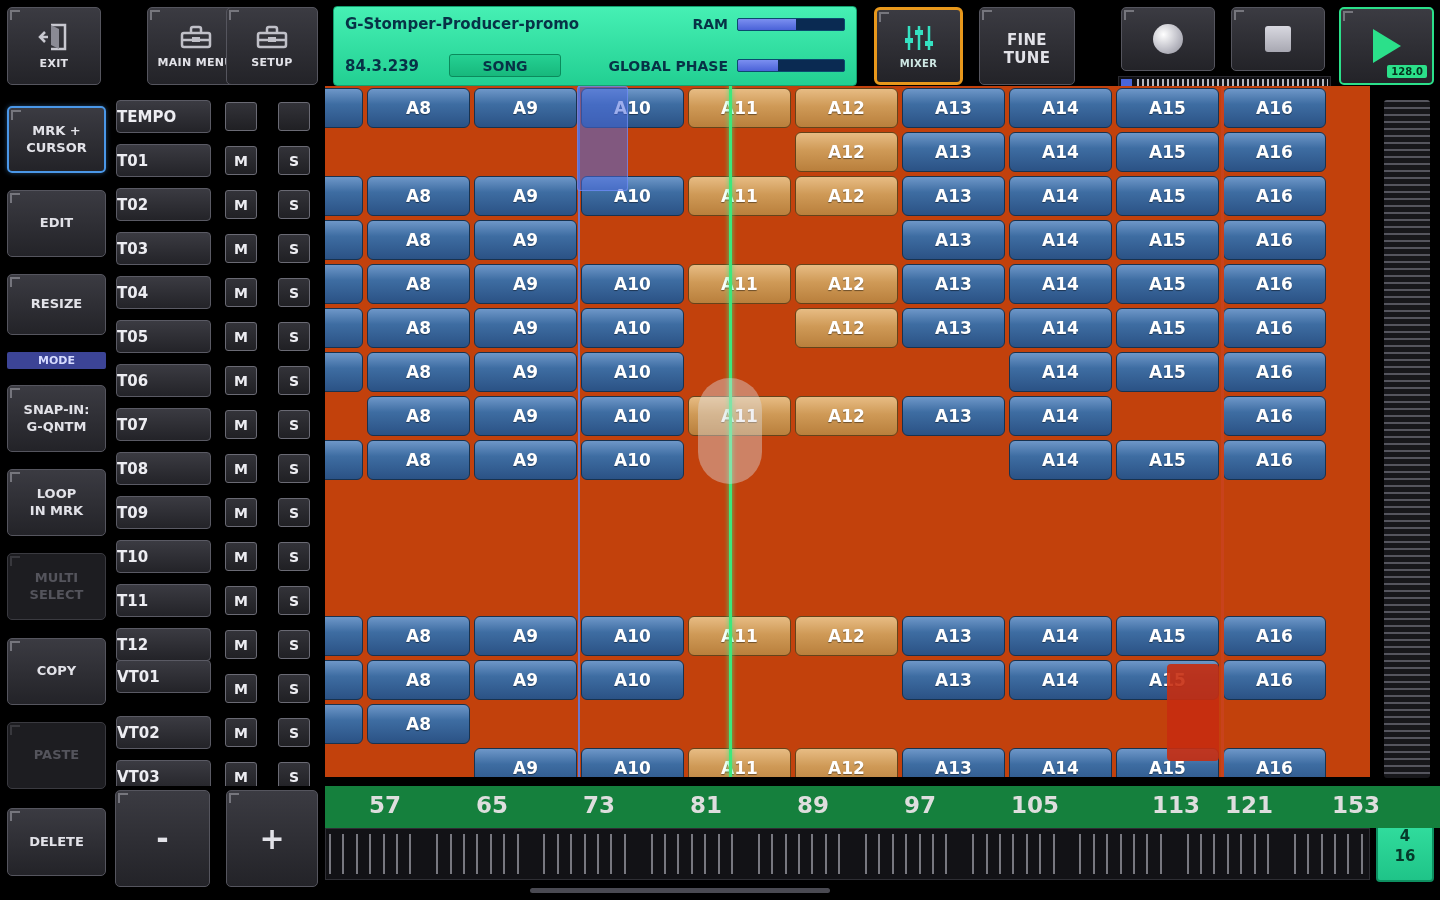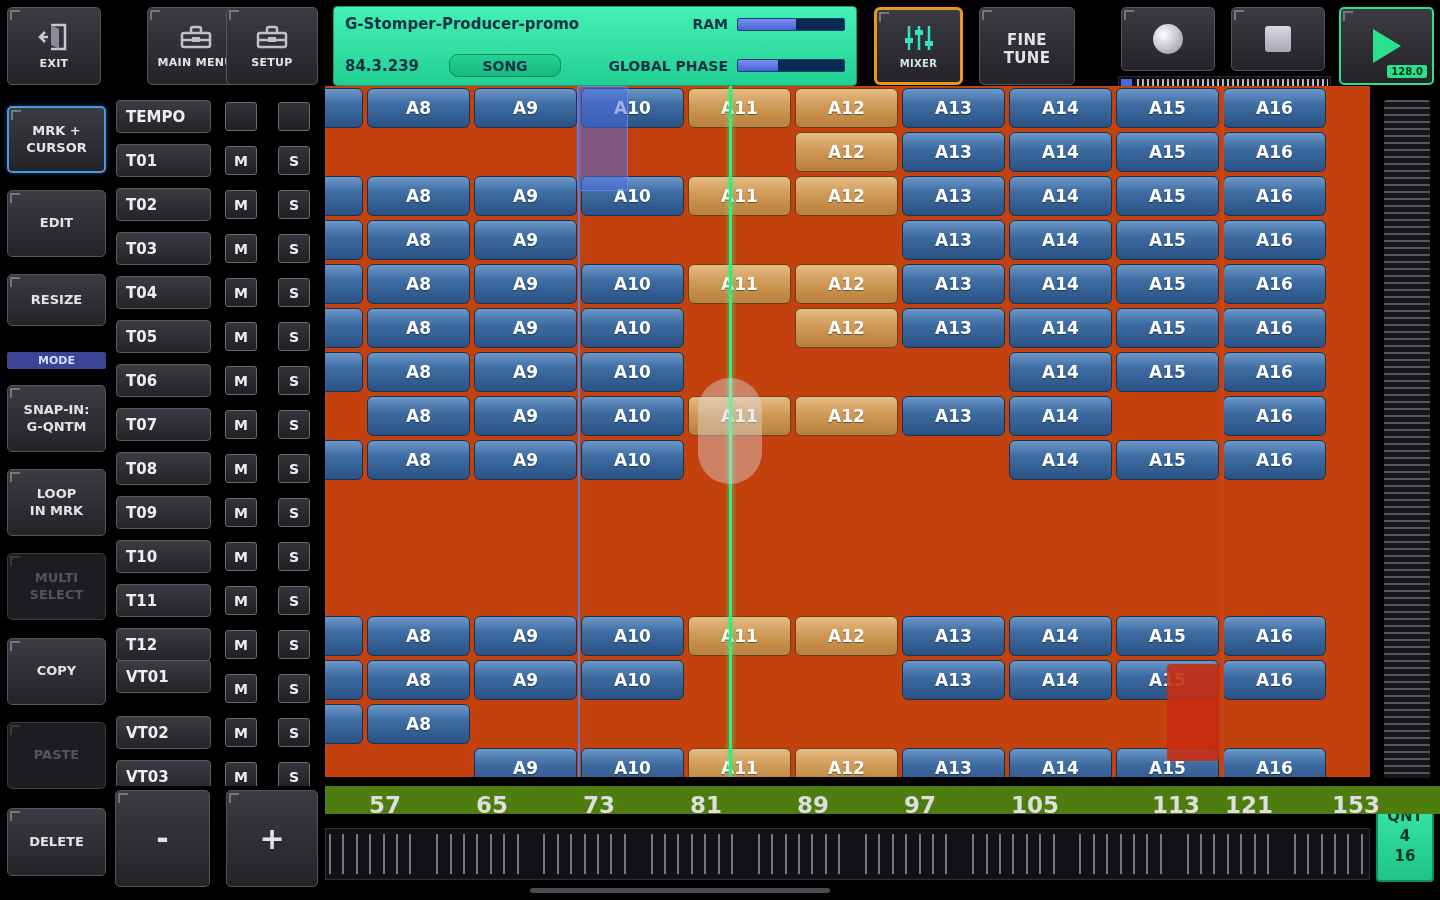--- a/index.html
+++ b/index.html
@@ -24,21 +24,21 @@
     border-radius:4px;padding:8px 11px;display:flex;flex-direction:column;
     justify-content:space-between;font-weight:bold;color:#073246;}
   .disp-row{display:flex;align-items:center;}
   #disp-title{font-size:15px;flex:1;}
   .meter-lbl{font-size:14px;margin-right:9px;}
   .meter{width:108px;height:13px;background:#0a2a52;border:1px solid #0b4a6e;
     border-radius:2px;overflow:hidden;}
   .meter-fill{height:100%;background:linear-gradient(180deg,#7b8ff0,#4a62d8);}
   #disp-version{font-size:15px;width:104px;}
   #btn-song{width:112px;height:23px;background:linear-gradient(180deg,#25d193,#17b87c);
-    border:1px solid #0b8a5c;border-radius:9px;color:#073246;font-size:14px;font-weight:bold;
+    border:1px solid #0b8a5c;border-radius:3px;color:#073246;font-size:14px;font-weight:bold;
     display:flex;align-items:center;justify-content:center;}
   .disp-spacer{flex:1;}
   #btn-mixer{left:874px;top:7px;width:89px;height:78px;border:3px solid #e8981c;border-radius:6px;}
   #btn-mixer .lbl{font-size:10px;color:#cfe8e4;}
   #btn-finetune{left:979px;top:7px;width:96px;height:78px;font-size:15px;}
   #btn-finetune .lbl{font-size:15px;}
   #btn-record{left:1121px;top:7px;width:94px;height:64px;}
   #btn-stop{left:1231px;top:7px;width:94px;height:64px;}
   #btn-play{left:1339px;top:7px;width:95px;height:78px;border:2px solid #2be08a;}
   .rec-dot{width:30px;height:30px;border-radius:50%;
@@ -52,36 +52,36 @@
   #zoomstrip{position:absolute;left:1118px;top:76px;width:213px;height:13px;
     background:#101014;border:1px solid #2a2a30;}
   #zoom-handle{position:absolute;left:2px;top:2px;width:11px;height:8px;background:#4a66d8;}
   #zoom-ticks{position:absolute;left:18px;right:2px;top:2px;bottom:2px;
     background:repeating-linear-gradient(90deg,#b9bac2 0 2px,transparent 2px 5px);}
   
   .side-btn{left:7px;width:99px;font-size:13px;}
   .side-btn .slbl{white-space:pre-line;line-height:1.3;font-size:13px;}
   #sb-mrk{top:106px;height:67px;border:2px solid #4a97e8;box-shadow:0 0 5px rgba(74,151,232,.45);}
   #sb-edit{top:190px;height:67px;}
-  #sb-resize{top:274px;height:52px;}
+  #sb-resize{top:274px;height:61px;}
   #mode-strip{position:absolute;left:7px;top:352px;width:99px;height:17px;background:#3c4496;
     border-radius:2px;color:#d6dbff;font-size:11px;font-weight:bold;display:flex;
     align-items:center;justify-content:center;}
   #sb-snap{top:385px;height:67px;}
   #sb-loop{top:469px;height:67px;}
   #sb-multi{top:553px;height:67px;}
   #sb-copy{top:638px;height:67px;}
   #sb-paste{top:722px;height:67px;}
   #sb-delete{top:808px;height:68px;}
   
   #tracklist{position:absolute;left:112px;top:92px;width:213px;height:694px;overflow:hidden;}
   .track-btn{position:absolute;left:4px;width:95px;height:33px;
     background:linear-gradient(180deg,#3b3b42,#232328);border:1px solid #5a5a64;
     border-radius:4px;color:#ededf2;font-size:15px;font-weight:bold;
-    display:flex;align-items:center;padding-left:9px;}
+    display:flex;align-items:center;}
   .ms-btn{position:absolute;width:32px;height:29px;
     background:linear-gradient(180deg,#333339,#202024);border:1px solid #6a6a74;
     border-radius:3px;color:#ededf2;font-size:14px;font-weight:bold;
     display:flex;align-items:center;justify-content:center;}
   
   #grid{position:absolute;left:325px;top:86px;width:1045px;height:691px;overflow:hidden;background:#c2410c;text-align:center;}
   .cell{position:absolute;width:103px;height:40px;border-radius:6px;z-index:1;
     display:flex;align-items:center;justify-content:center;font-size:17px;font-weight:bold;
     color:#fff;text-shadow:0 1px 1px rgba(0,0,0,.45);}
   .cell.blue{background:linear-gradient(180deg,#6e97c8 0%,#3e6da2 40%,#2b5285 100%);
@@ -94,21 +94,21 @@
     background:rgba(90,130,240,.85);}
   #playhead-line{position:absolute;left:404px;top:0;width:3px;height:691px;z-index:7;
     background:#3ce87c;box-shadow:0 0 5px #3ce87c;}
   #loopend-line{position:absolute;left:896px;top:0;width:3px;height:691px;z-index:5;
     background:#c8421c;}
   #record-cell{position:absolute;left:842px;top:578px;width:52px;height:97px;z-index:4;
     background:rgba(198,44,16,.9);border-radius:4px;}
   #touch-blob{position:absolute;left:373px;top:292px;width:64px;height:106px;z-index:8;
     border-radius:32px;background:rgba(222,222,226,.42);}
   
-  #timeline{position:absolute;left:325px;top:786px;width:1115px;height:28px;background:#4d7c0f;z-index:9;}
+  #timeline{position:absolute;left:325px;top:786px;width:1115px;height:42px;background:#15803d;z-index:9;}
   .tl-num{position:absolute;top:6px;font-size:23px;font-weight:bold;color:#dedede;}
   #overview{position:absolute;left:325px;top:828px;width:1045px;height:52px;
     background:#121216;border:1px solid #2e2e34;}
   #overview-ticks{position:absolute;left:3px;right:3px;top:5px;bottom:5px;
     background:
       repeating-linear-gradient(90deg,transparent 0 94px,#121216 94px 107px),
       repeating-linear-gradient(90deg,#787880 0 2px,transparent 2px 13.4px);}
   #vscroll{position:absolute;left:1372px;top:92px;width:68px;height:694px;background:#000;}
   #vscroll-ridges{position:absolute;left:12px;top:8px;width:46px;height:678px;border-radius:3px;
     background:repeating-linear-gradient(180deg,#55555e 0 2px,#17171b 2px 7px);}

